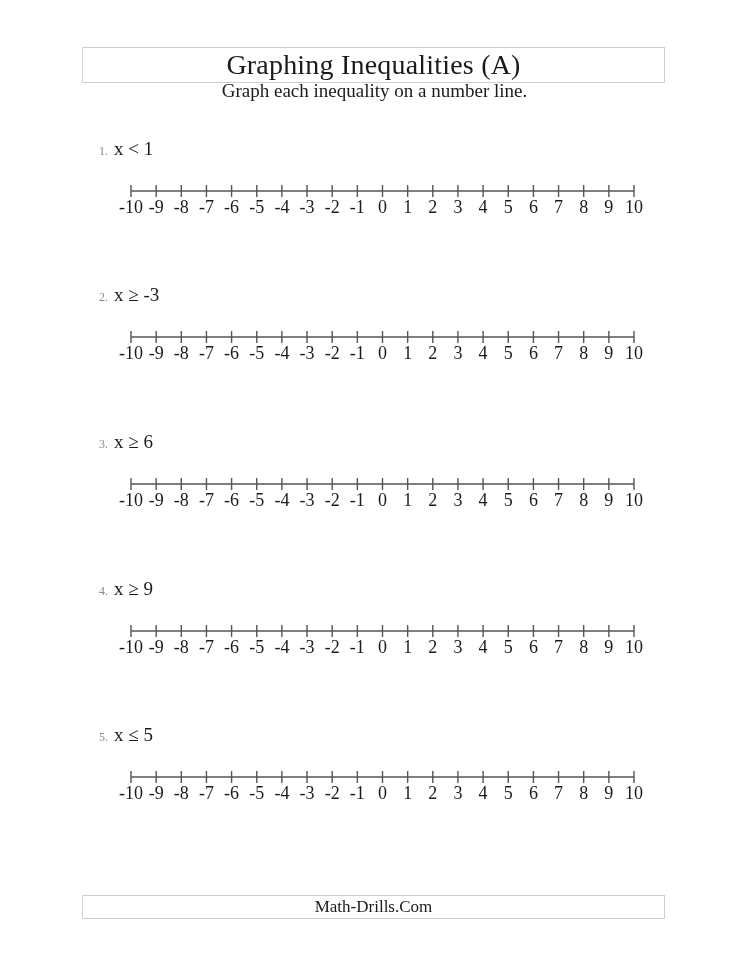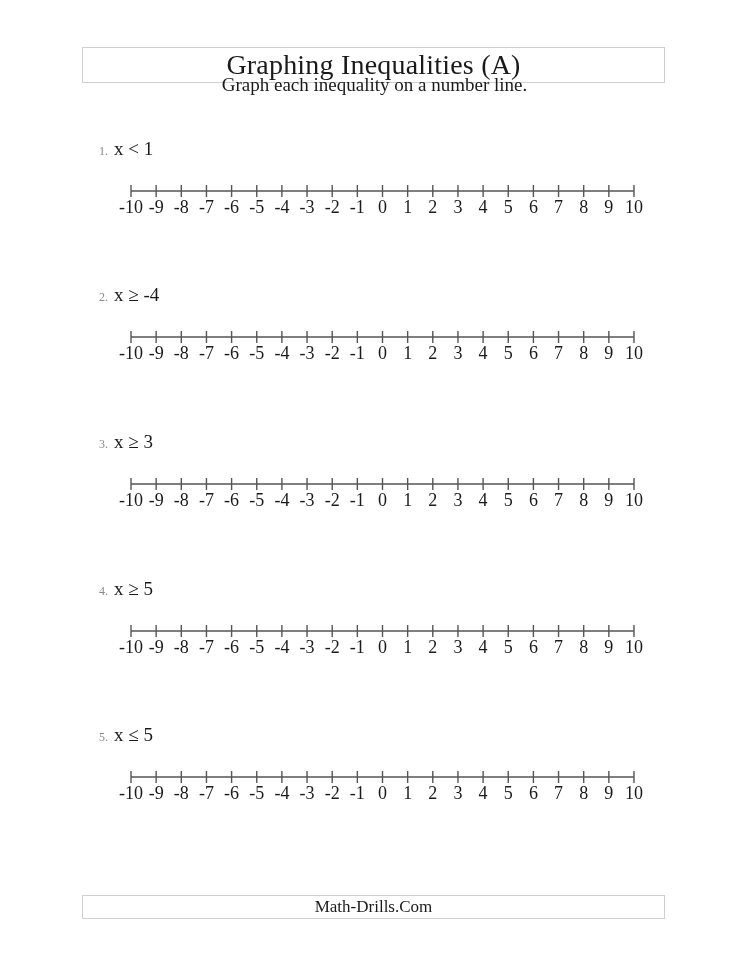--- a/index.html
+++ b/index.html
@@ -10,21 +10,21 @@
   .title-box {
     position: absolute; left: 82px; top: 47px; width: 583px; height: 36px;
     border: 1px solid #cfcfcf; box-sizing: border-box;
     display: flex; align-items: center; justify-content: center;
   }
   .title {
     font-family: "Liberation Serif", "DejaVu Serif", serif;
     font-size: 28px; color: #1a1a1a; letter-spacing: 0.2px; line-height: 1;
   }
   .subtitle {
-    position: absolute; left: 0; width: 749px; top: 74px; text-align: center;
+    position: absolute; left: 0; width: 749px; top: 80px; text-align: center;
     font-family: "Liberation Serif", "DejaVu Serif", serif;
     font-size: 19px; color: #1a1a1a;
   }
   .problem { position: absolute; left: 0; width: 749px; height: 120px; }
   .prob-label { position: absolute; left: 99px; top: 0; display: flex; align-items: baseline; }
   .prob-num {
     font-family: "Liberation Serif", "DejaVu Serif", serif;
     font-size: 12px; color: #8a8a8a; margin-right: 6px;
   }
   .prob-expr {
@@ -109,21 +109,21 @@
           <span class="tick-label" style="left: 558.55px;">7</span>
           <span class="tick-label" style="left: 583.7px;">8</span>
           <span class="tick-label" style="left: 608.85px;">9</span>
           <span class="tick-label" style="left: 634px;">10</span>
         </div>
       </div>
     </div>
     <div class="problem" style="top: 284px;">
       <div class="prob-label">
         <span class="prob-num">2.</span>
-        <span class="prob-expr">x ≥ -4</span>
+        <span class="prob-expr">x ≥ -3</span>
       </div>
       <div class="numline" style="top: 46px;">
         <svg class="nl-svg" width="749" height="14">
           <line x1="131" x2="634" y1="7" y2="7" stroke="#555555" stroke-width="1.6"></line>
           <line x1="131" x2="131" y1="1" y2="13" stroke="#555555" stroke-width="1.4"></line>
           <line x1="156.15" x2="156.15" y1="1" y2="13" stroke="#555555" stroke-width="1.4"></line>
           <line x1="181.3" x2="181.3" y1="1" y2="13" stroke="#555555" stroke-width="1.4"></line>
           <line x1="206.45" x2="206.45" y1="1" y2="13" stroke="#555555" stroke-width="1.4"></line>
           <line x1="231.6" x2="231.6" y1="1" y2="13" stroke="#555555" stroke-width="1.4"></line>
           <line x1="256.75" x2="256.75" y1="1" y2="13" stroke="#555555" stroke-width="1.4"></line>
@@ -164,21 +164,21 @@
           <span class="tick-label" style="left: 558.55px;">7</span>
           <span class="tick-label" style="left: 583.7px;">8</span>
           <span class="tick-label" style="left: 608.85px;">9</span>
           <span class="tick-label" style="left: 634px;">10</span>
         </div>
       </div>
     </div>
     <div class="problem" style="top: 431px;">
       <div class="prob-label">
         <span class="prob-num">3.</span>
-        <span class="prob-expr">x ≥ 3</span>
+        <span class="prob-expr">x ≥ 6</span>
       </div>
       <div class="numline" style="top: 46px;">
         <svg class="nl-svg" width="749" height="14">
           <line x1="131" x2="634" y1="7" y2="7" stroke="#555555" stroke-width="1.6"></line>
           <line x1="131" x2="131" y1="1" y2="13" stroke="#555555" stroke-width="1.4"></line>
           <line x1="156.15" x2="156.15" y1="1" y2="13" stroke="#555555" stroke-width="1.4"></line>
           <line x1="181.3" x2="181.3" y1="1" y2="13" stroke="#555555" stroke-width="1.4"></line>
           <line x1="206.45" x2="206.45" y1="1" y2="13" stroke="#555555" stroke-width="1.4"></line>
           <line x1="231.6" x2="231.6" y1="1" y2="13" stroke="#555555" stroke-width="1.4"></line>
           <line x1="256.75" x2="256.75" y1="1" y2="13" stroke="#555555" stroke-width="1.4"></line>
@@ -219,21 +219,21 @@
           <span class="tick-label" style="left: 558.55px;">7</span>
           <span class="tick-label" style="left: 583.7px;">8</span>
           <span class="tick-label" style="left: 608.85px;">9</span>
           <span class="tick-label" style="left: 634px;">10</span>
         </div>
       </div>
     </div>
     <div class="problem" style="top: 578px;">
       <div class="prob-label">
         <span class="prob-num">4.</span>
-        <span class="prob-expr">x ≥ 5</span>
+        <span class="prob-expr">x ≥ 9</span>
       </div>
       <div class="numline" style="top: 46px;">
         <svg class="nl-svg" width="749" height="14">
           <line x1="131" x2="634" y1="7" y2="7" stroke="#555555" stroke-width="1.6"></line>
           <line x1="131" x2="131" y1="1" y2="13" stroke="#555555" stroke-width="1.4"></line>
           <line x1="156.15" x2="156.15" y1="1" y2="13" stroke="#555555" stroke-width="1.4"></line>
           <line x1="181.3" x2="181.3" y1="1" y2="13" stroke="#555555" stroke-width="1.4"></line>
           <line x1="206.45" x2="206.45" y1="1" y2="13" stroke="#555555" stroke-width="1.4"></line>
           <line x1="231.6" x2="231.6" y1="1" y2="13" stroke="#555555" stroke-width="1.4"></line>
           <line x1="256.75" x2="256.75" y1="1" y2="13" stroke="#555555" stroke-width="1.4"></line>

